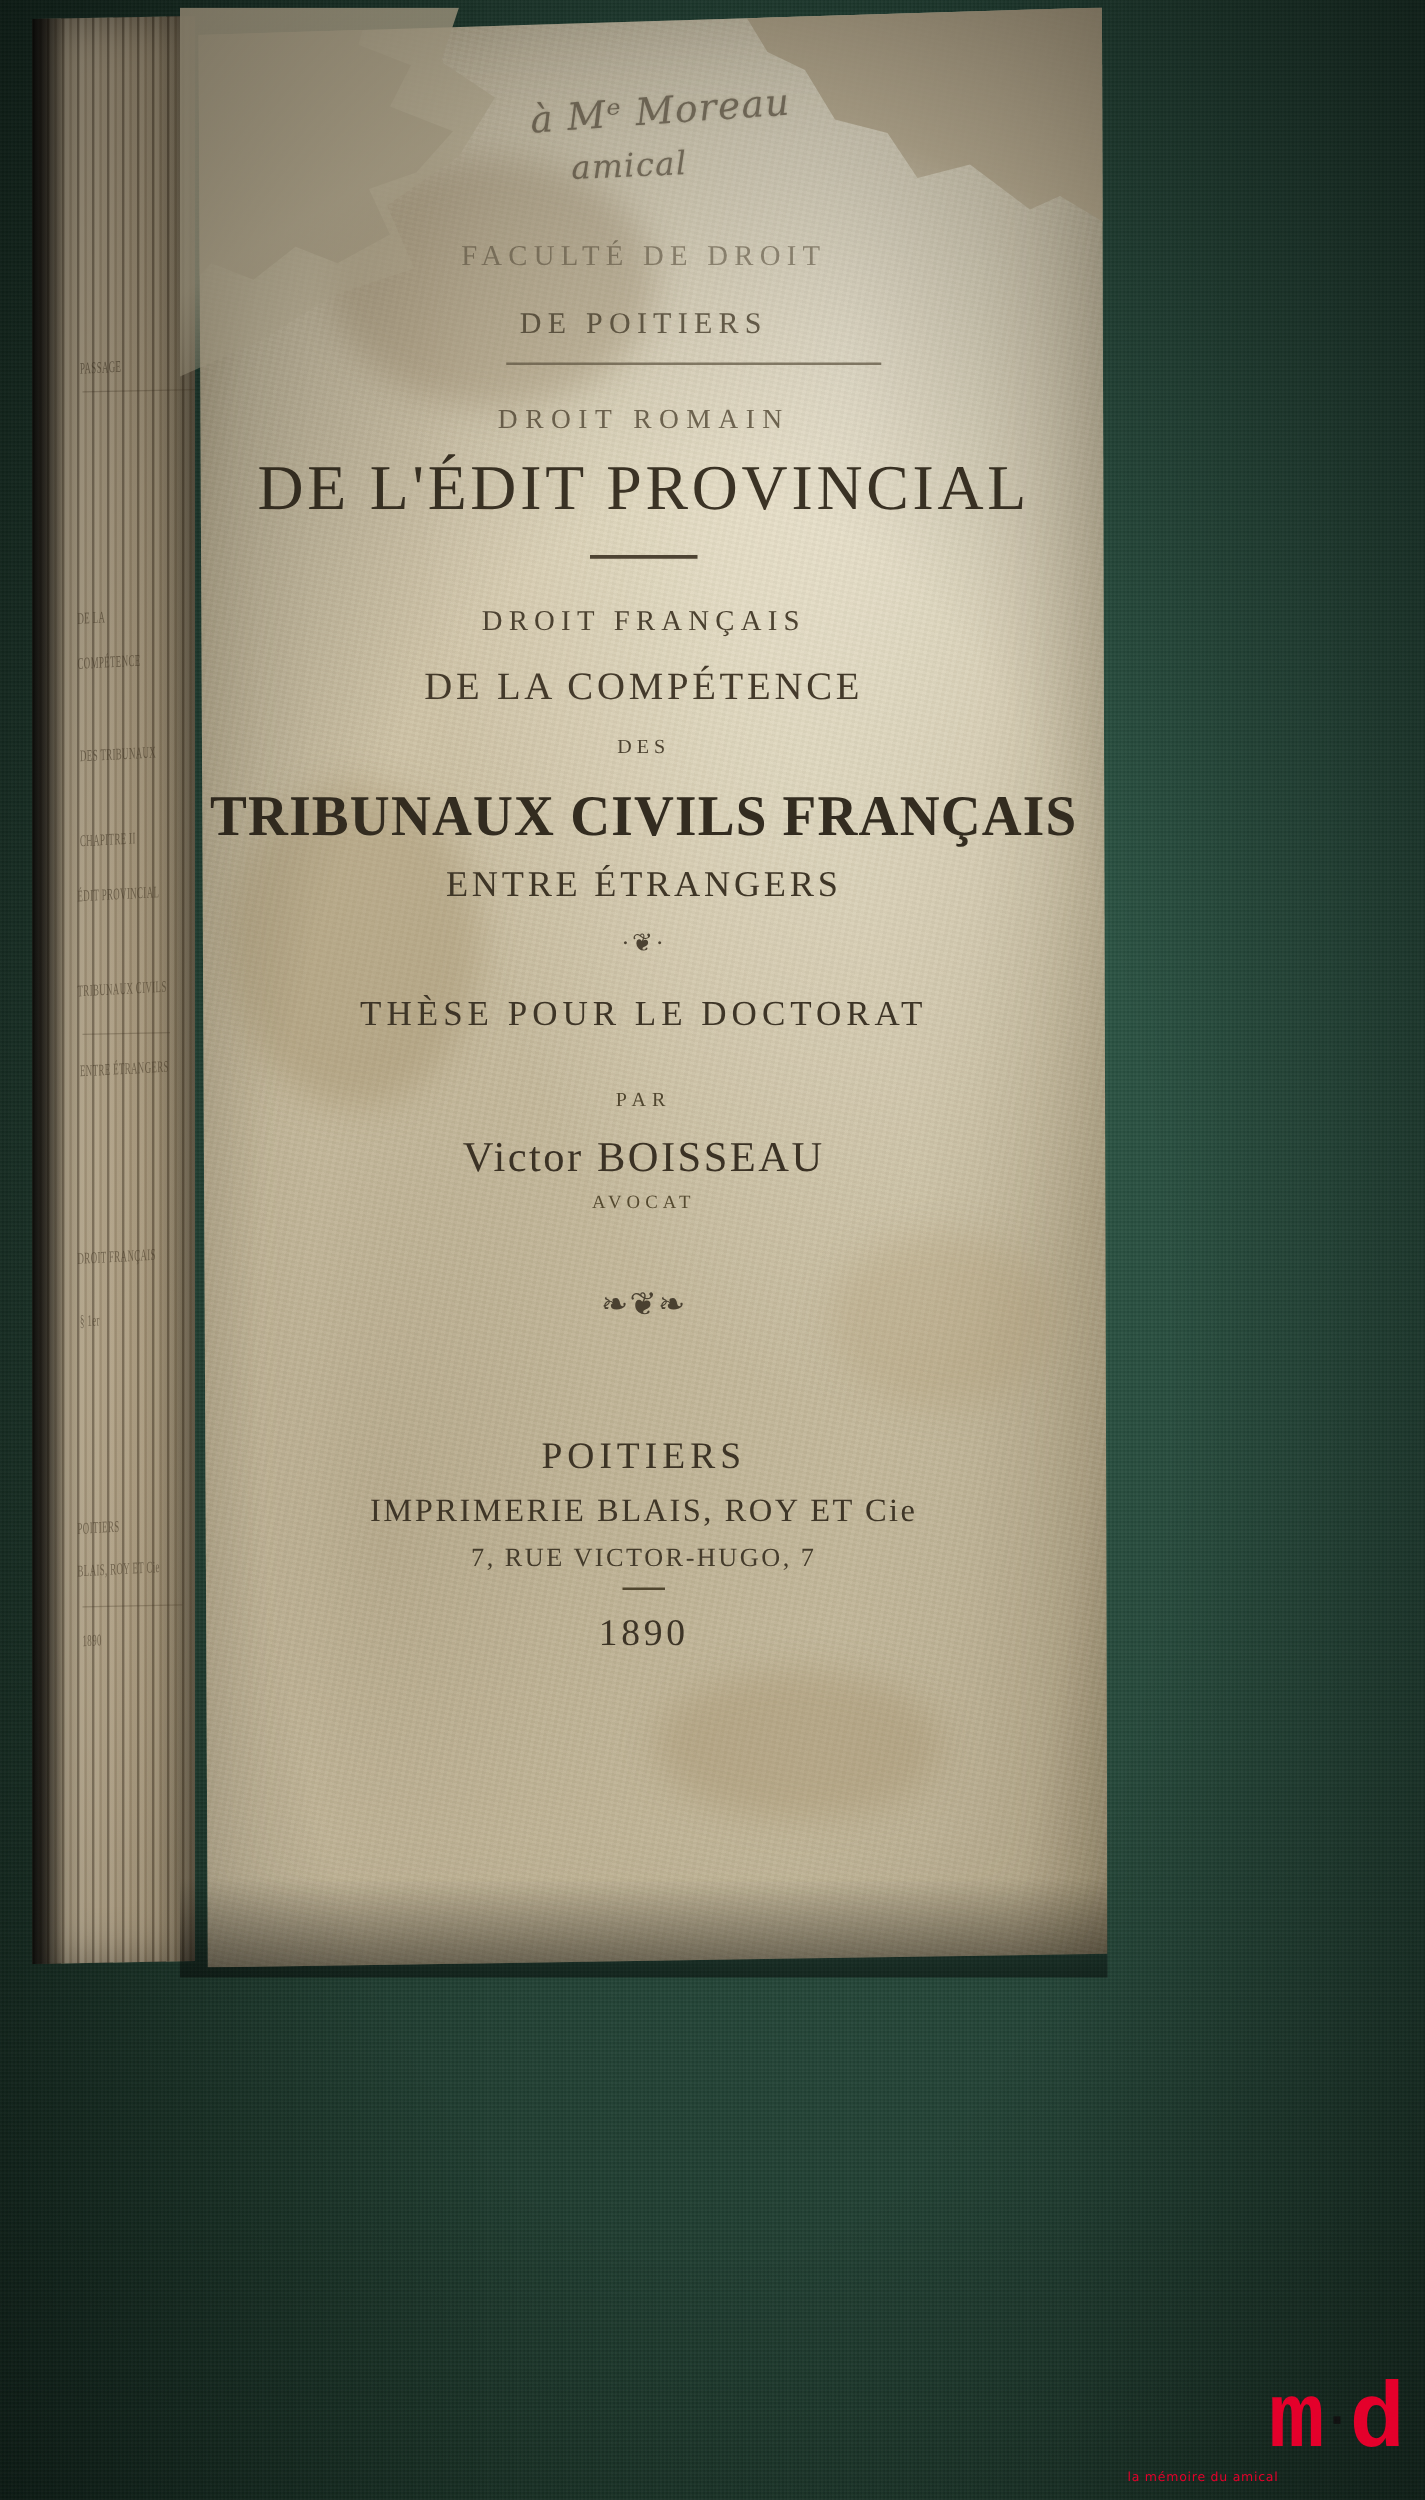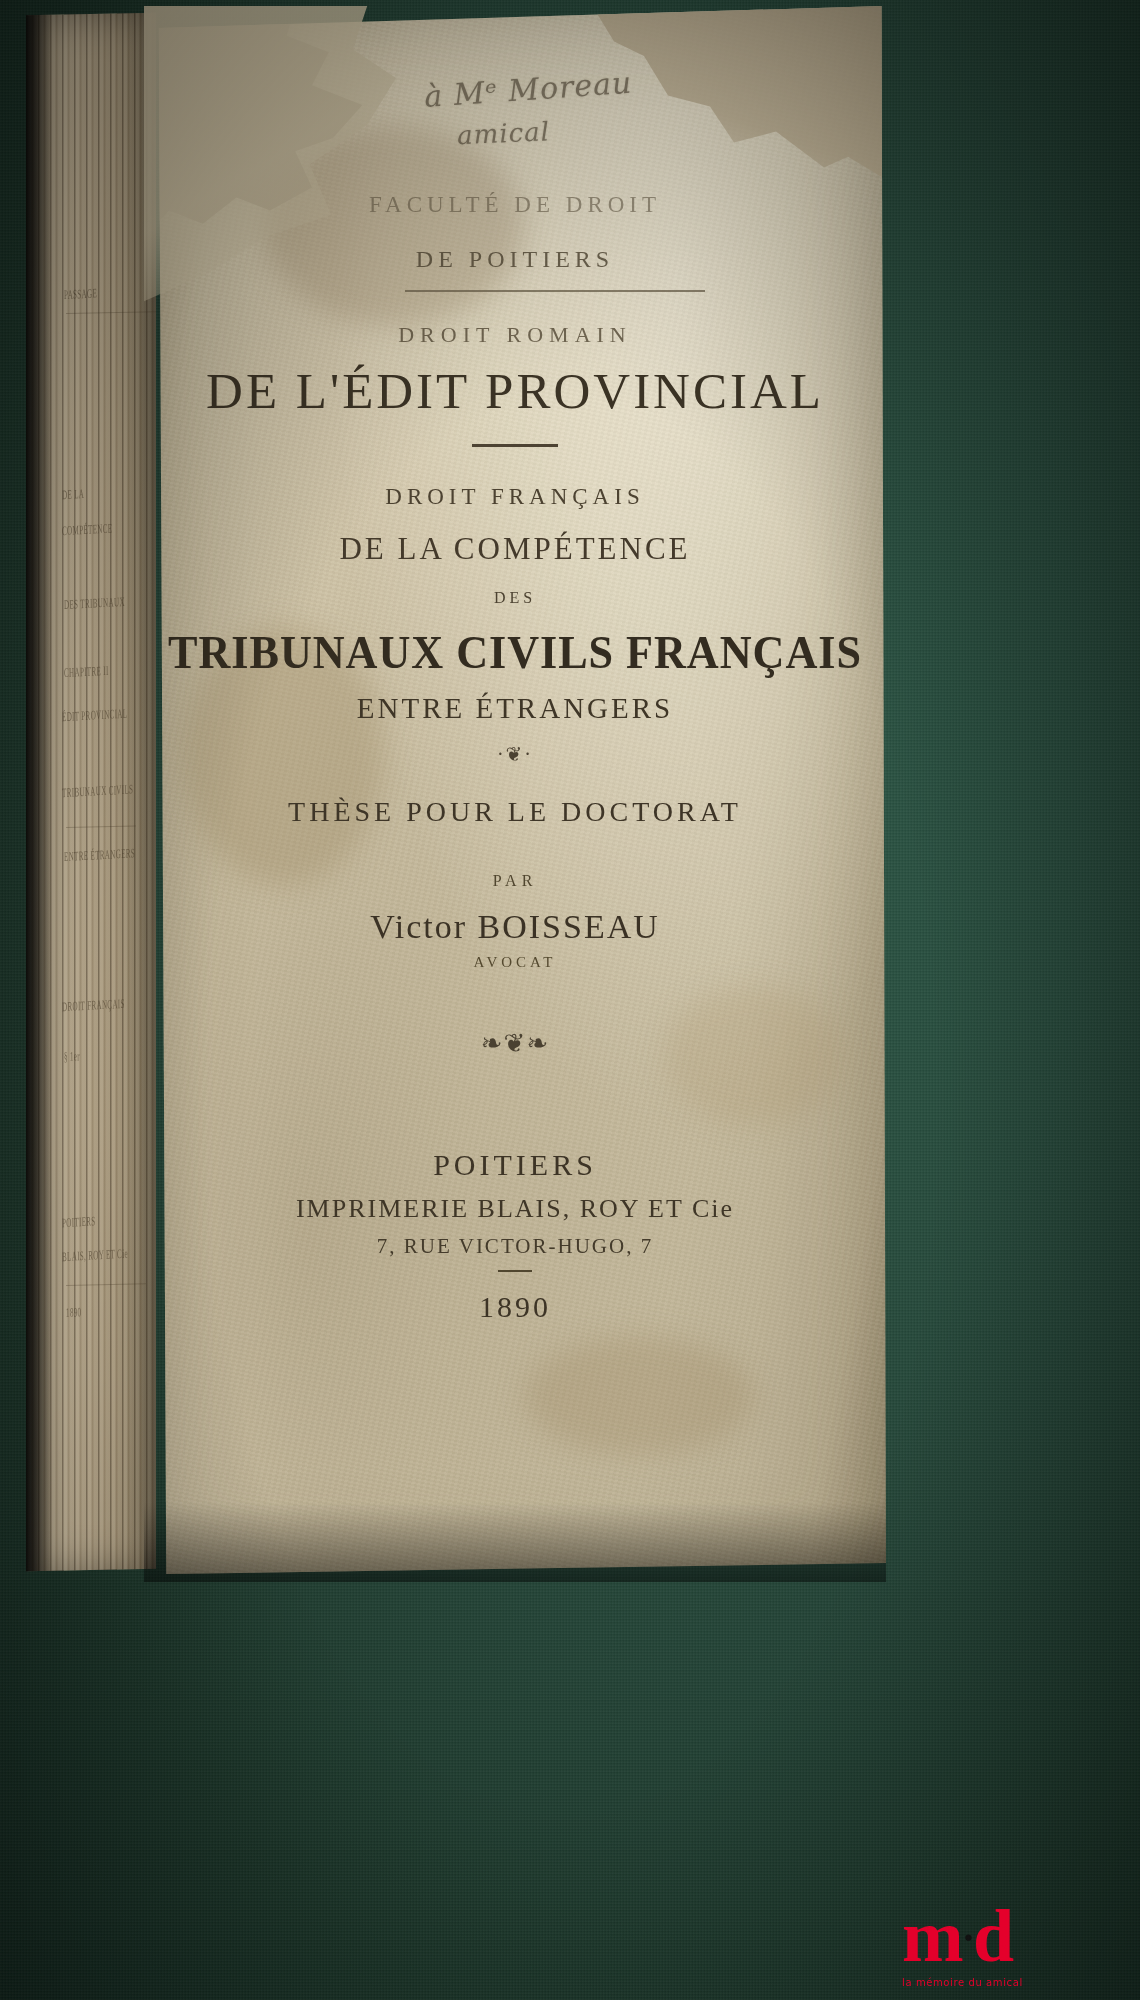--- a/index.html
+++ b/index.html
@@ -399,26 +399,27 @@
 
   
   #logo {
     position: absolute;
     right: 18px;
     bottom: 12px;
     width: 220px;
     text-align: left;
   }
   .logo-mark {
-    font-family: Liberation Serif, serif;
+    font-family: Liberation Mono, monospace;
     font-weight: bold;
     font-size: 74px;
     line-height: 74px;
     color: #e4002b;
     letter-spacing: -2px;
+    text-align: right;
   }
   .logo-mark .dot {
     color: #111;
     font-size: 40px;
     vertical-align: 10px;
   }
   .logo-sub {
     font-family: "DejaVu Sans", sans-serif;
     font-size: 10px;
     color: #e4002b;

